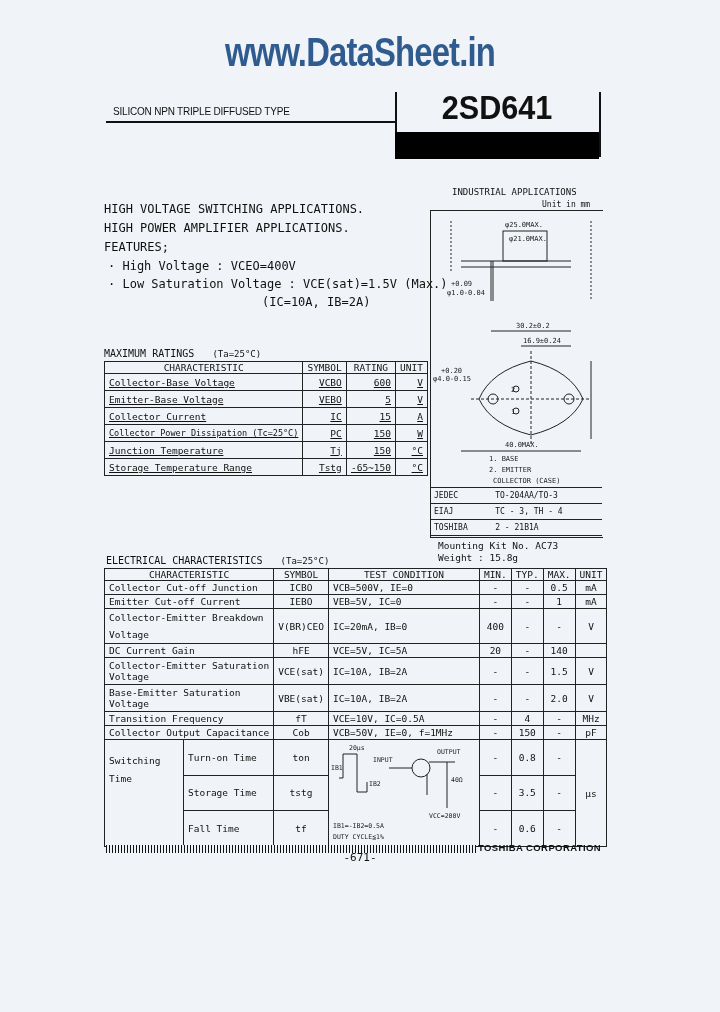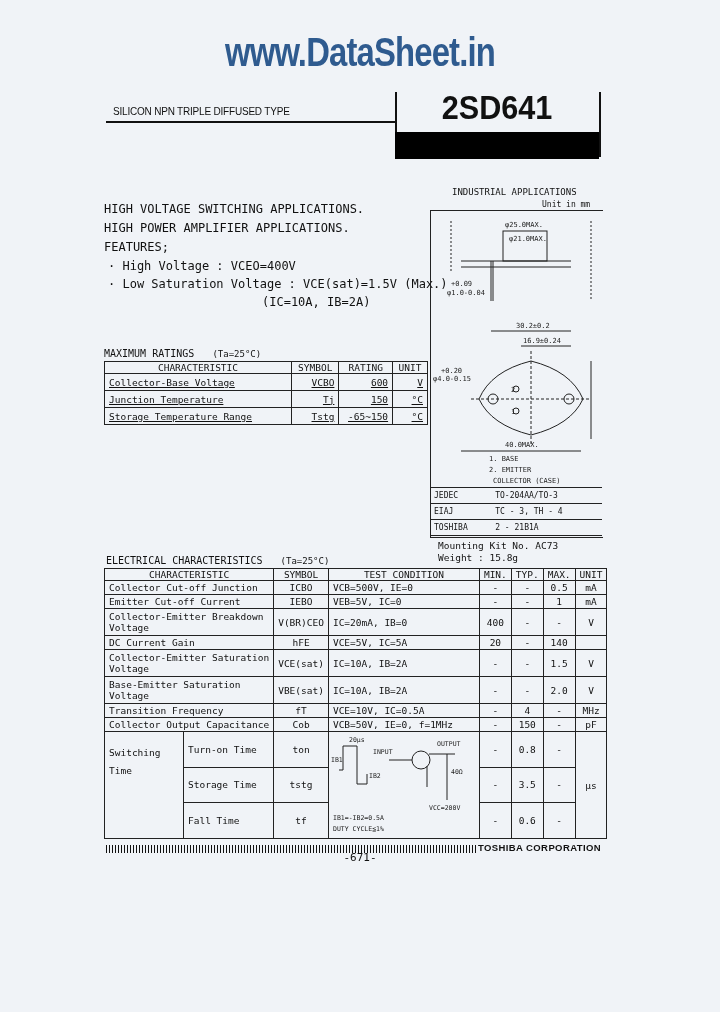--- a/index.html
+++ b/index.html
@@ -124,20 +124,38 @@
     <th>RATING</th>
     <th>UNIT</th>
   </tr>
   <tr>
         <td>Collector-Base Voltage</td>
         <td class="c">VCBO</td>
         <td class="c">600</td>
         <td class="c">V</td>
       </tr>
   <tr>
+        <td>Emitter-Base Voltage</td>
+        <td class="c">VEBO</td>
+        <td class="c">5</td>
+        <td class="c">V</td>
+      </tr>
+  <tr>
+        <td>Collector Current</td>
+        <td class="c">IC</td>
+        <td class="c">15</td>
+        <td class="c">A</td>
+      </tr>
+  <tr>
+        <td style="font-size:8.5px">Collector Power Dissipation (Tc=25°C)</td>
+        <td class="c">PC</td>
+        <td class="c">150</td>
+        <td class="c">W</td>
+      </tr>
+  <tr>
         <td>Junction Temperature</td>
         <td class="c">Tj</td>
         <td class="c">150</td>
         <td class="c">°C</td>
       </tr>
   <tr>
         <td>Storage Temperature Range</td>
         <td class="c">Tstg</td>
         <td class="c">-65~150</td>
         <td class="c">°C</td>
@@ -171,21 +189,21 @@
   <tr>
         <td colspan="2" class="l">Emitter Cut-off Current</td>
         <td>IEBO</td>
         <td class="l">VEB=5V, IC=0</td>
         <td>-</td>
         <td>-</td>
         <td>1</td>
         <td>mA</td>
       </tr>
   <tr>
-        <td colspan="2" class="l" style="white-space:normal;height:26px;line-height:11px">Collector-Emitter Breakdown Voltage</td>
+        <td colspan="2" class="l" style="white-space:normal;height:26px;line-height:17px">Collector-Emitter Breakdown Voltage</td>
         <td>V(BR)CEO</td>
         <td class="l">IC=20mA, IB=0</td>
         <td>400</td>
         <td>-</td>
         <td>-</td>
         <td>V</td>
       </tr>
   <tr>
         <td colspan="2" class="l">DC Current Gain</td>
         <td>hFE</td>

